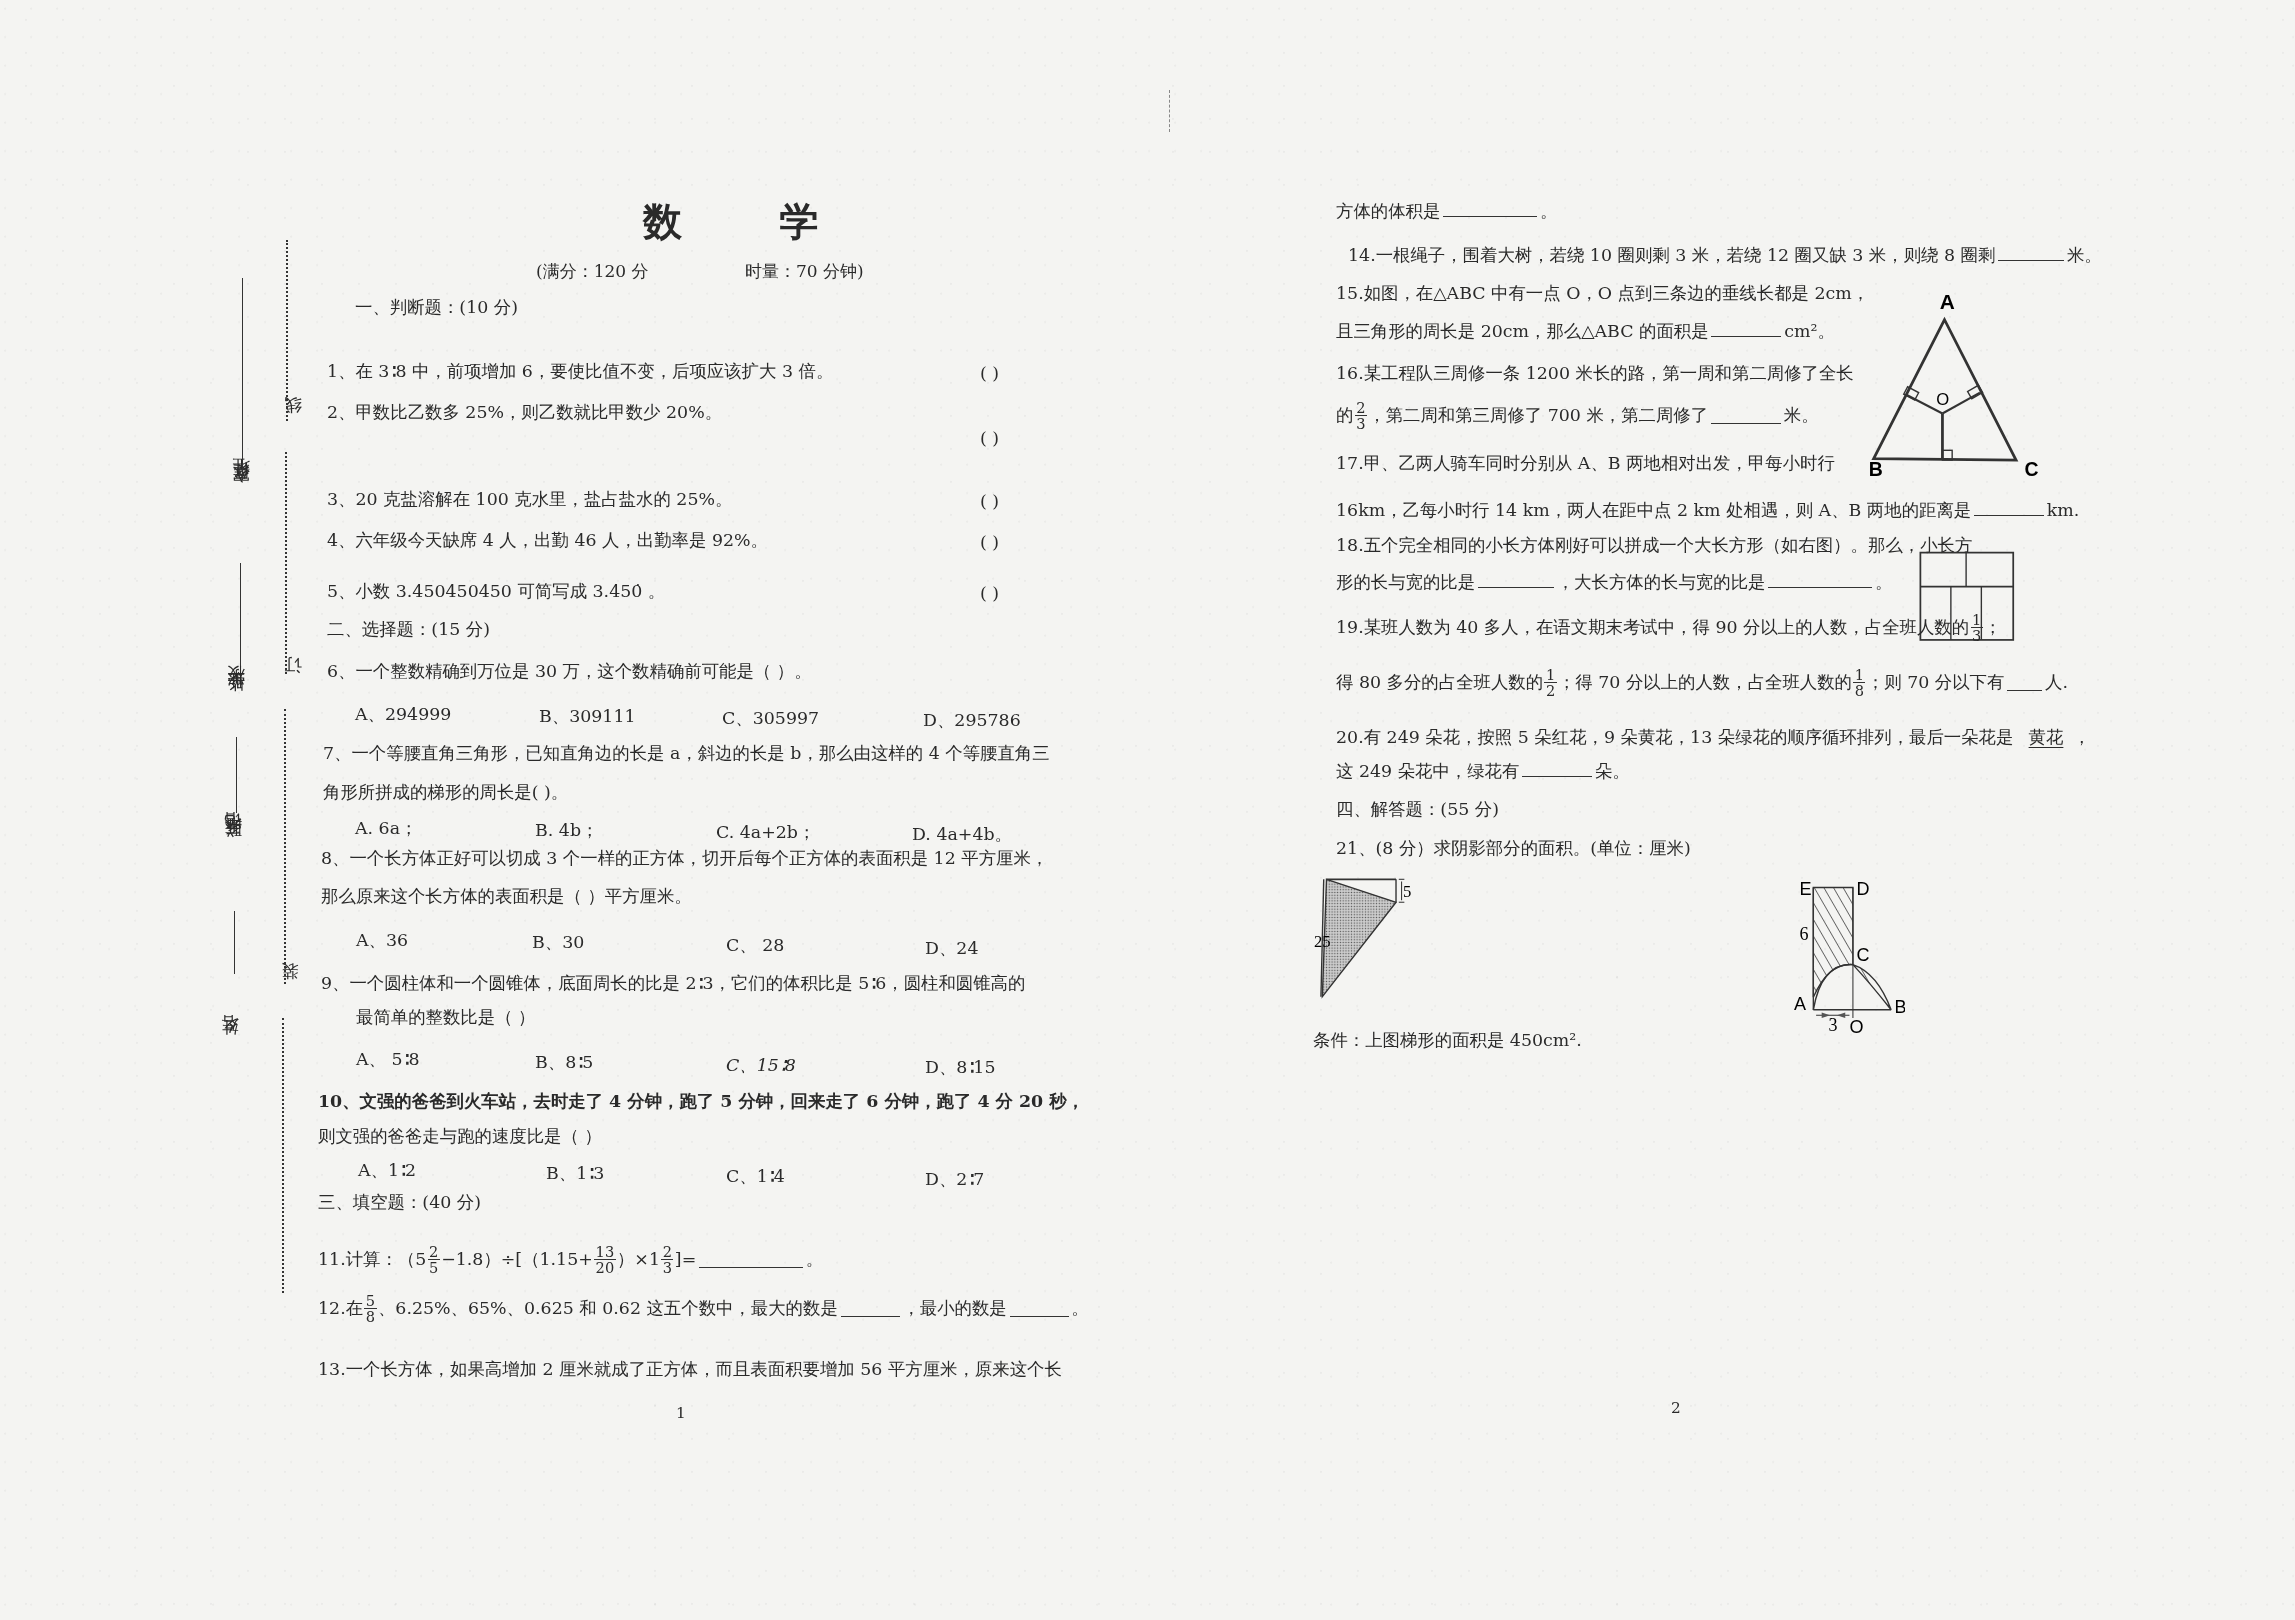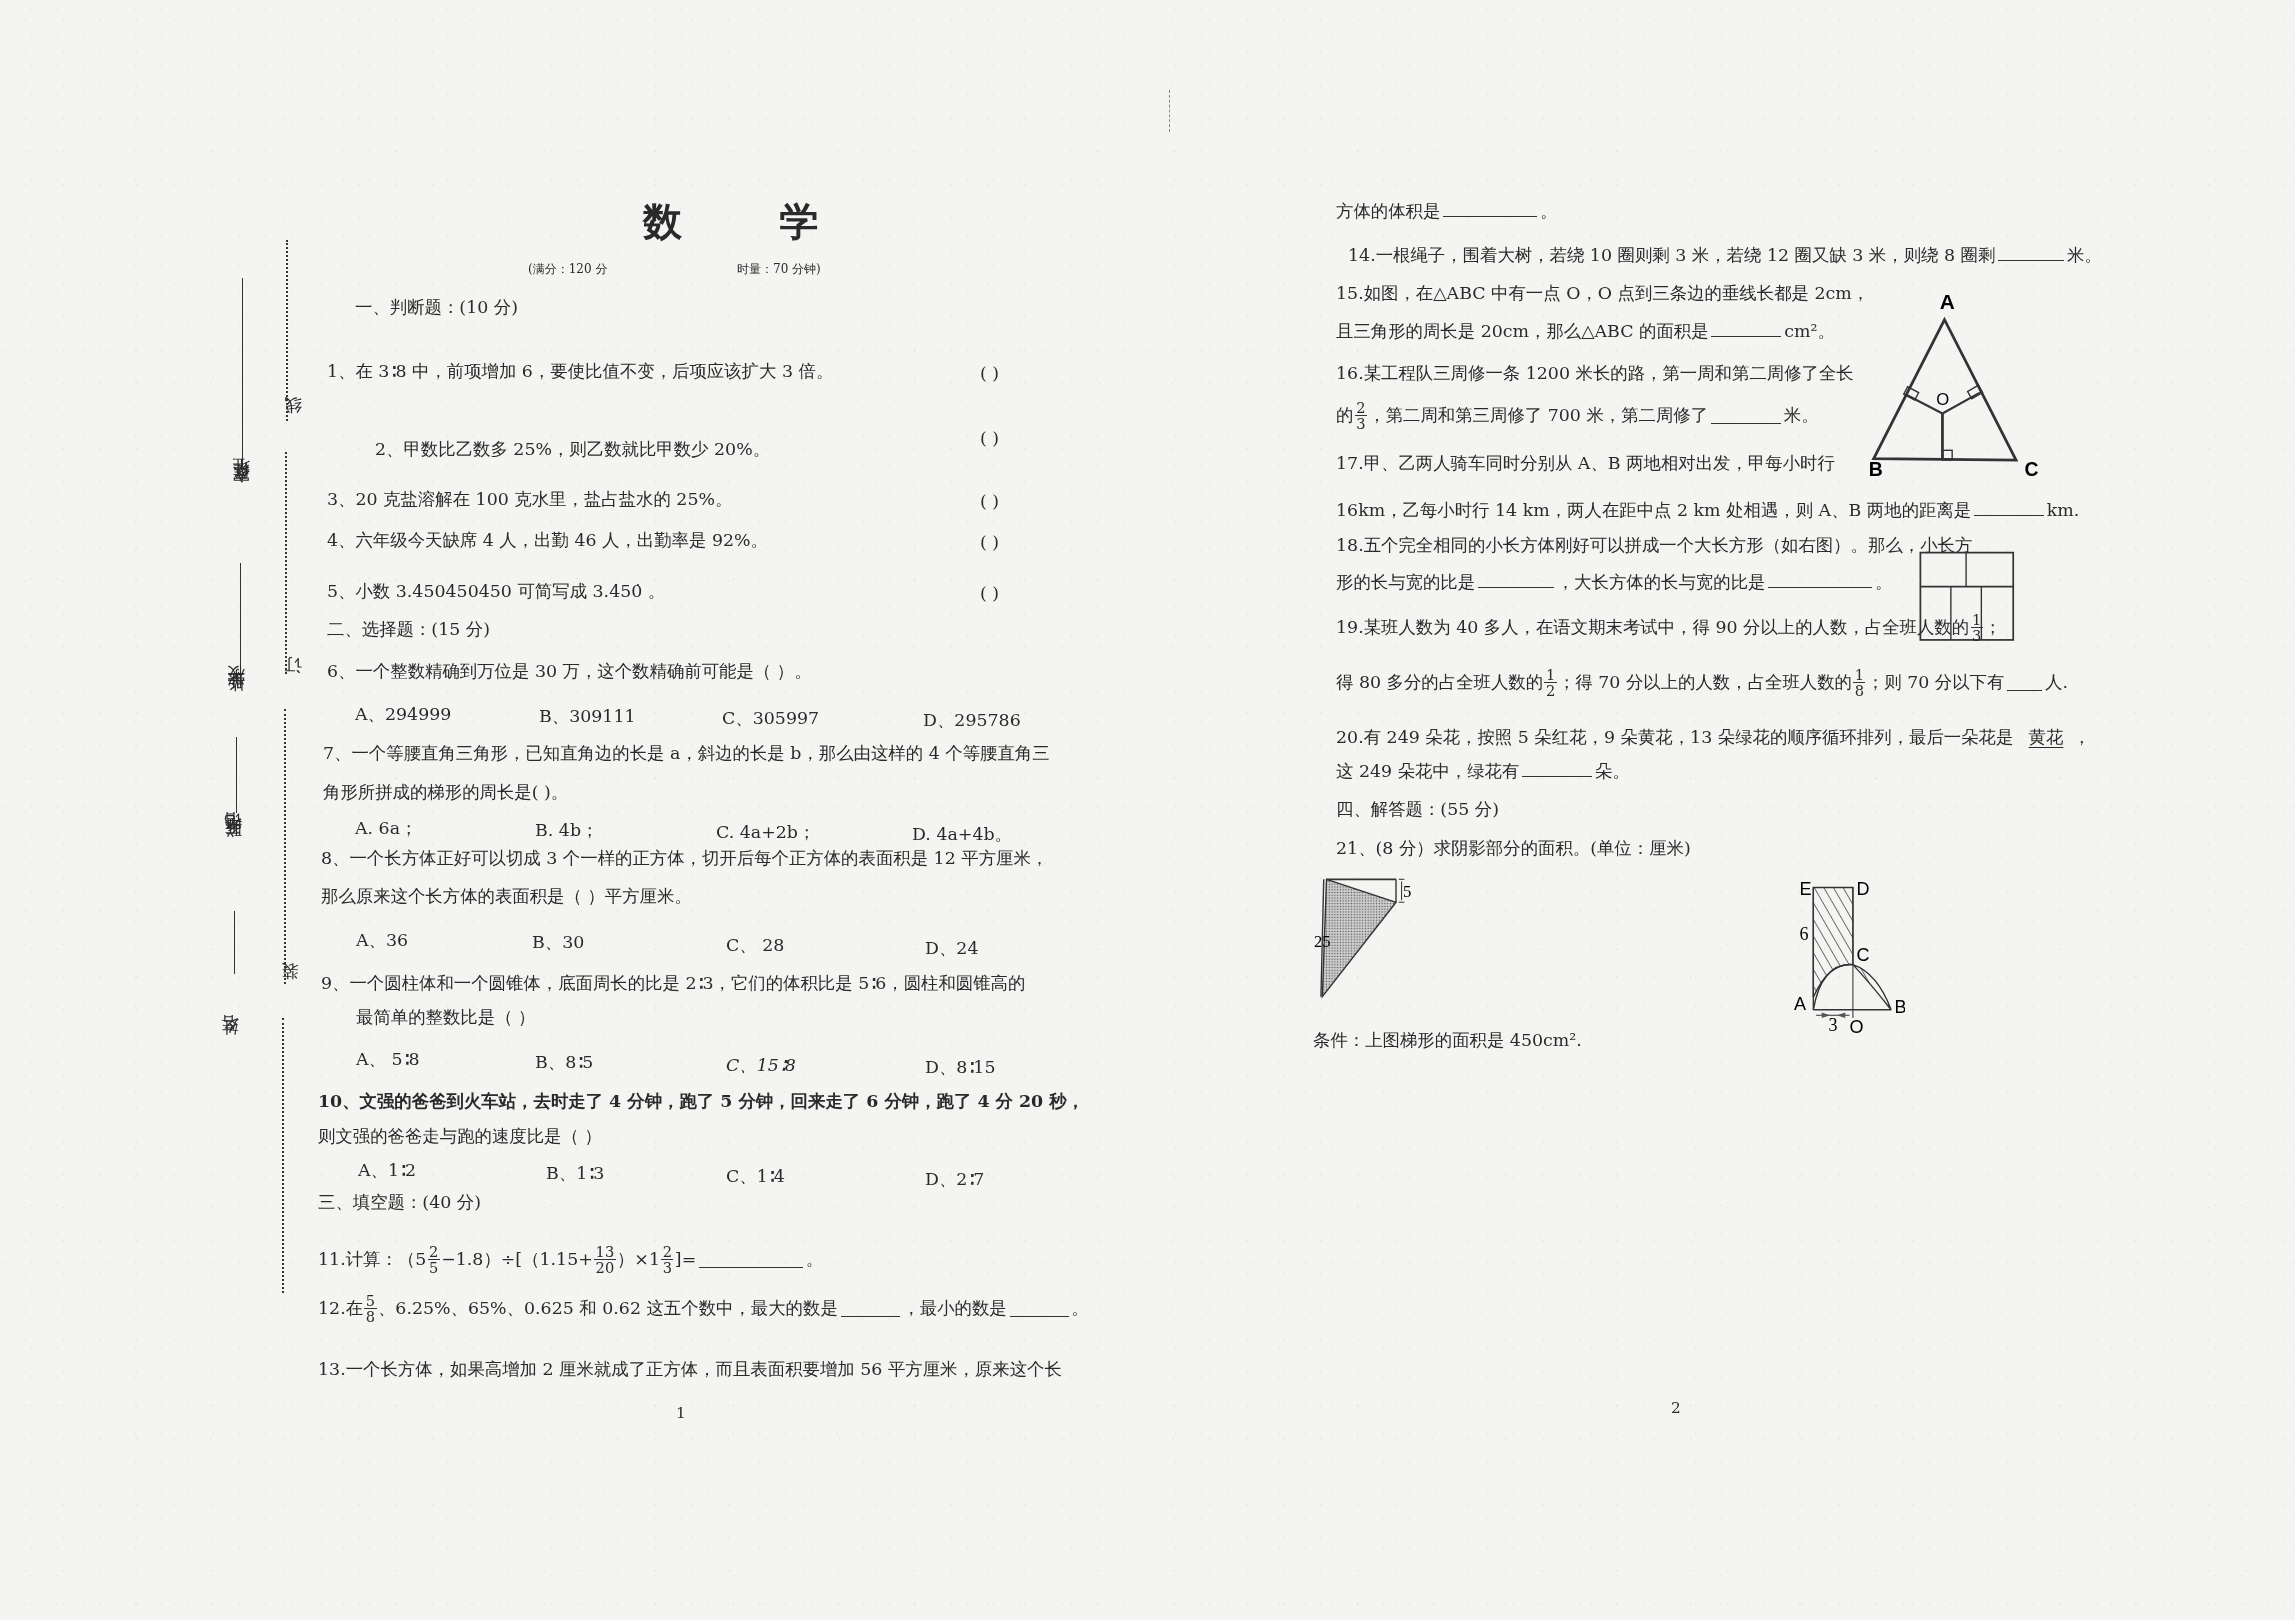--- a/index.html
+++ b/index.html
@@ -12,21 +12,21 @@
   .noise {
     position:absolute; inset:0;
     background-image:
       radial-gradient(circle at 20% 30%, rgba(0,0,0,0.04) 0 0.7px, transparent 1.4px),
       radial-gradient(circle at 70% 60%, rgba(0,0,0,0.04) 0 0.7px, transparent 1.4px);
     background-size:26px 28.5px, 37px 33px;
     pointer-events:none;
   }
   .t { position:absolute; white-space:nowrap; font-size:17.4px; line-height:1; }
   .title { font-size:39px; font-weight:bold; letter-spacing:42px; }
-  .sub { font-size:12px; }
+  .sub { font-size:17px;margin-left:8px; }
   .paren { position:absolute; font-size:17.4px; }
   .blank { display:inline-block; border-bottom:1.4px solid #333; vertical-align:baseline; height:0.7px; margin:0 2.8px; }
   .frac { display:inline-flex; flex-direction:column; align-items:center; vertical-align:middle; font-size:14.6px; line-height:1.05; margin:0 1.4px; }
   .frac span:first-child { border-bottom:1px solid #333; padding:0 1.4px; }
   .vtext { position:absolute; writing-mode:vertical-rl; transform:rotate(180deg); font-size:17.4px; letter-spacing:2.8px; }
   .dotline { position:absolute; border-left:2.8px dotted #333; width:0; }
   .sline { position:absolute; border-left:1.4px solid #333; width:0; }
   .pagenum { position:absolute; font-size:15.3px; }
   .divider { position:absolute; border-left:1.4px dashed #888; width:0; }
   .underline-answer { text-decoration:underline; text-underline-offset:4.2px; }
@@ -59,21 +59,21 @@
 
 <div>
   <div class="t title" style="left:643px; top:202px;">数 学</div>
   <div class="t sub" style="left:528px; top:263px;">(满分：120 分</div>
   <div class="t sub" style="left:737px; top:263px;">时量：70 分钟)</div>
 
   <div class="t" style="left:327px; top:299px;margin-left:28px;">一、判断题：(10 分)</div>
 
   <div class="t" style="left:327px; top:363px;">1、在 3∶8 中，前项增加 6，要使比值不变，后项应该扩大 3 倍。</div>
   <div class="paren" style="left:980px; top:363px;">(      )</div>
-  <div class="t" style="left:327px; top:441px;margin-left:48px;">2、甲数比乙数多 25%，则乙数就比甲数少 20%。</div>
+  <div class="t" style="left:327px; top:404px;">2、甲数比乙数多 25%，则乙数就比甲数少 20%。</div>
   <div class="paren" style="left:980px; top:428px;">(      )</div>
   <div class="t" style="left:327px; top:491px;">3、20 克盐溶解在 100 克水里，盐占盐水的 25%。</div>
   <div class="paren" style="left:980px; top:491px;">(      )</div>
   <div class="t" style="left:327px; top:532px;">4、六年级今天缺席 4 人，出勤 46 人，出勤率是 92%。</div>
   <div class="paren" style="left:980px; top:532px;">(      )</div>
   <div class="t" style="left:327px; top:583px;">5、小数 3.450450450 可简写成 3.4̇50̇ 。</div>
   <div class="paren" style="left:980px; top:583px;">(      )</div>
 
   <div class="t" style="left:327px; top:621px;">二、选择题：(15 分)</div>
 

